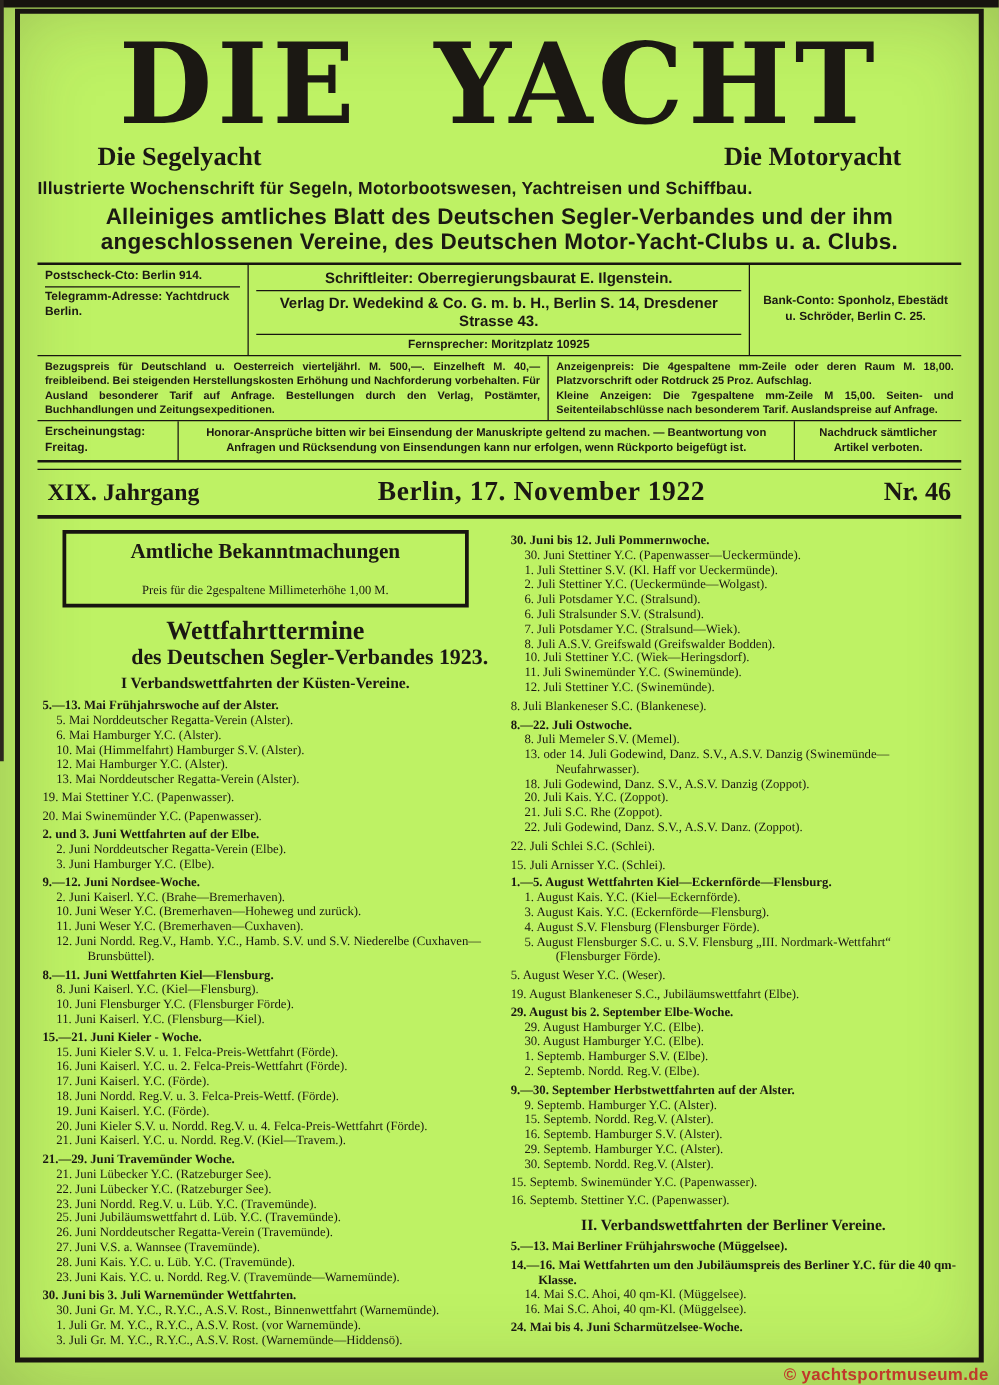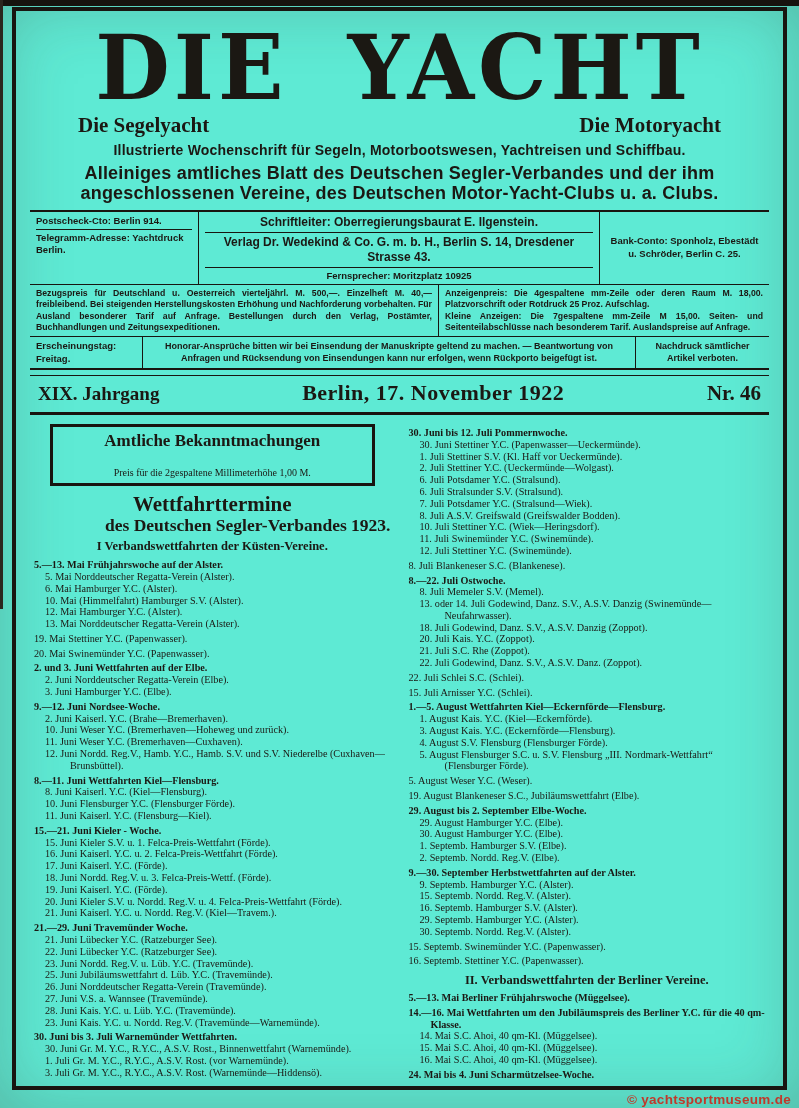--- a/index.html
+++ b/index.html
@@ -2,39 +2,39 @@
 <html style="--watermark: #c0392b; --ink: #181510; --paper: #cbc8c1;"><head>
 <meta charset="utf-8">
 <style>
   html,body{margin:0;padding:0}
   body{
     width:799px;height:1108px;position:relative;overflow:hidden;
     background:#bdbab3;
     font-family:"Liberation Serif",serif;
     color:#1b1813;
   }
-  .page{position:absolute;inset:0;background:#5eead4;
+  .page{position:absolute;inset:0;background:#bef264;
     box-shadow:inset 0 0 70px rgba(60,54,44,.28);}
   .top-strip{position:absolute;top:0;left:0;right:0;height:6px;background:#17130e}
   .left-strip{position:absolute;top:0;left:0;width:3px;height:55%;background:#2b261e}
   .frame{
     position:absolute;left:12px;right:12px;top:7px;bottom:18px;
     border:4px solid #181510;padding:8px 14px 4px;box-sizing:border-box;overflow:hidden;
   }
   
   .m-title{
     font-family:"DejaVu Serif",serif;font-weight:bold;
     font-size:86px;line-height:.95;text-align:center;
     letter-spacing:4px;word-spacing:26px;margin-top:8px;
     transform:scaleY(1.04);
   }
   .editions{display:flex;justify-content:space-between;padding:0 48px;
     font-size:21px;font-weight:bold;margin-top:4px}
   .m-sub{font-family:"Liberation Sans",sans-serif;font-weight:bold;
-    font-size:14px;text-align:center;margin-top:4px;letter-spacing:.2px}
+    font-size:14px;margin-top:4px;letter-spacing:.2px}
   .m-official{font-family:"Liberation Sans",sans-serif;font-weight:bold;
     font-size:18px;line-height:1.12;text-align:center;margin-top:5px;letter-spacing:.2px}
   
   .infobox{margin-top:7px;border-top:2px solid #181510;border-bottom:2px solid #181510;
     font-family:"Liberation Sans",sans-serif;font-weight:bold}
   .ib-row{display:flex}
   .ib-row + .ib-row{border-top:1px solid #181510}
   .cell{padding:3px 6px;box-sizing:border-box}
   .cell + .cell{border-left:1px solid #181510}
   .divided > div + div{border-top:1px solid #181510;margin-top:2px;padding-top:2px}
@@ -226,21 +226,20 @@
             <div class="line s">15. Septemb. Nordd. Reg.V. (Alster).</div>
             <div class="line s">16. Septemb. Hamburger S.V. (Alster).</div>
             <div class="line s">29. Septemb. Hamburger Y.C. (Alster).</div>
             <div class="line s">30. Septemb. Nordd. Reg.V. (Alster).</div>
             <div class="line p">15. Septemb. Swinemünder Y.C. (Papenwasser).</div>
             <div class="line p">16. Septemb. Stettiner Y.C. (Papenwasser).</div>
             <div class="line c">II. Verbandswettfahrten der Berliner Vereine.</div>
             <div class="line h">5.—13. Mai Berliner Frühjahrswoche (Müggelsee).</div>
             <div class="line h">14.—16. Mai Wettfahrten um den Jubiläumspreis des Berliner Y.C. für die 40 qm-Klasse.</div>
             <div class="line s">14. Mai S.C. Ahoi, 40 qm-Kl. (Müggelsee).</div>
-            <div class="line s">15. Mai S.C. Ahoi, 40 qm-Kl. (Müggelsee).</div>
             <div class="line s">16. Mai S.C. Ahoi, 40 qm-Kl. (Müggelsee).</div>
             <div class="line h">24. Mai bis 4. Juni Scharmützelsee-Woche.</div>
           </div>
       </div>
 
     </div>
   </div>
 
   <div class="watermark">© yachtsportmuseum.de</div>
 </div>

